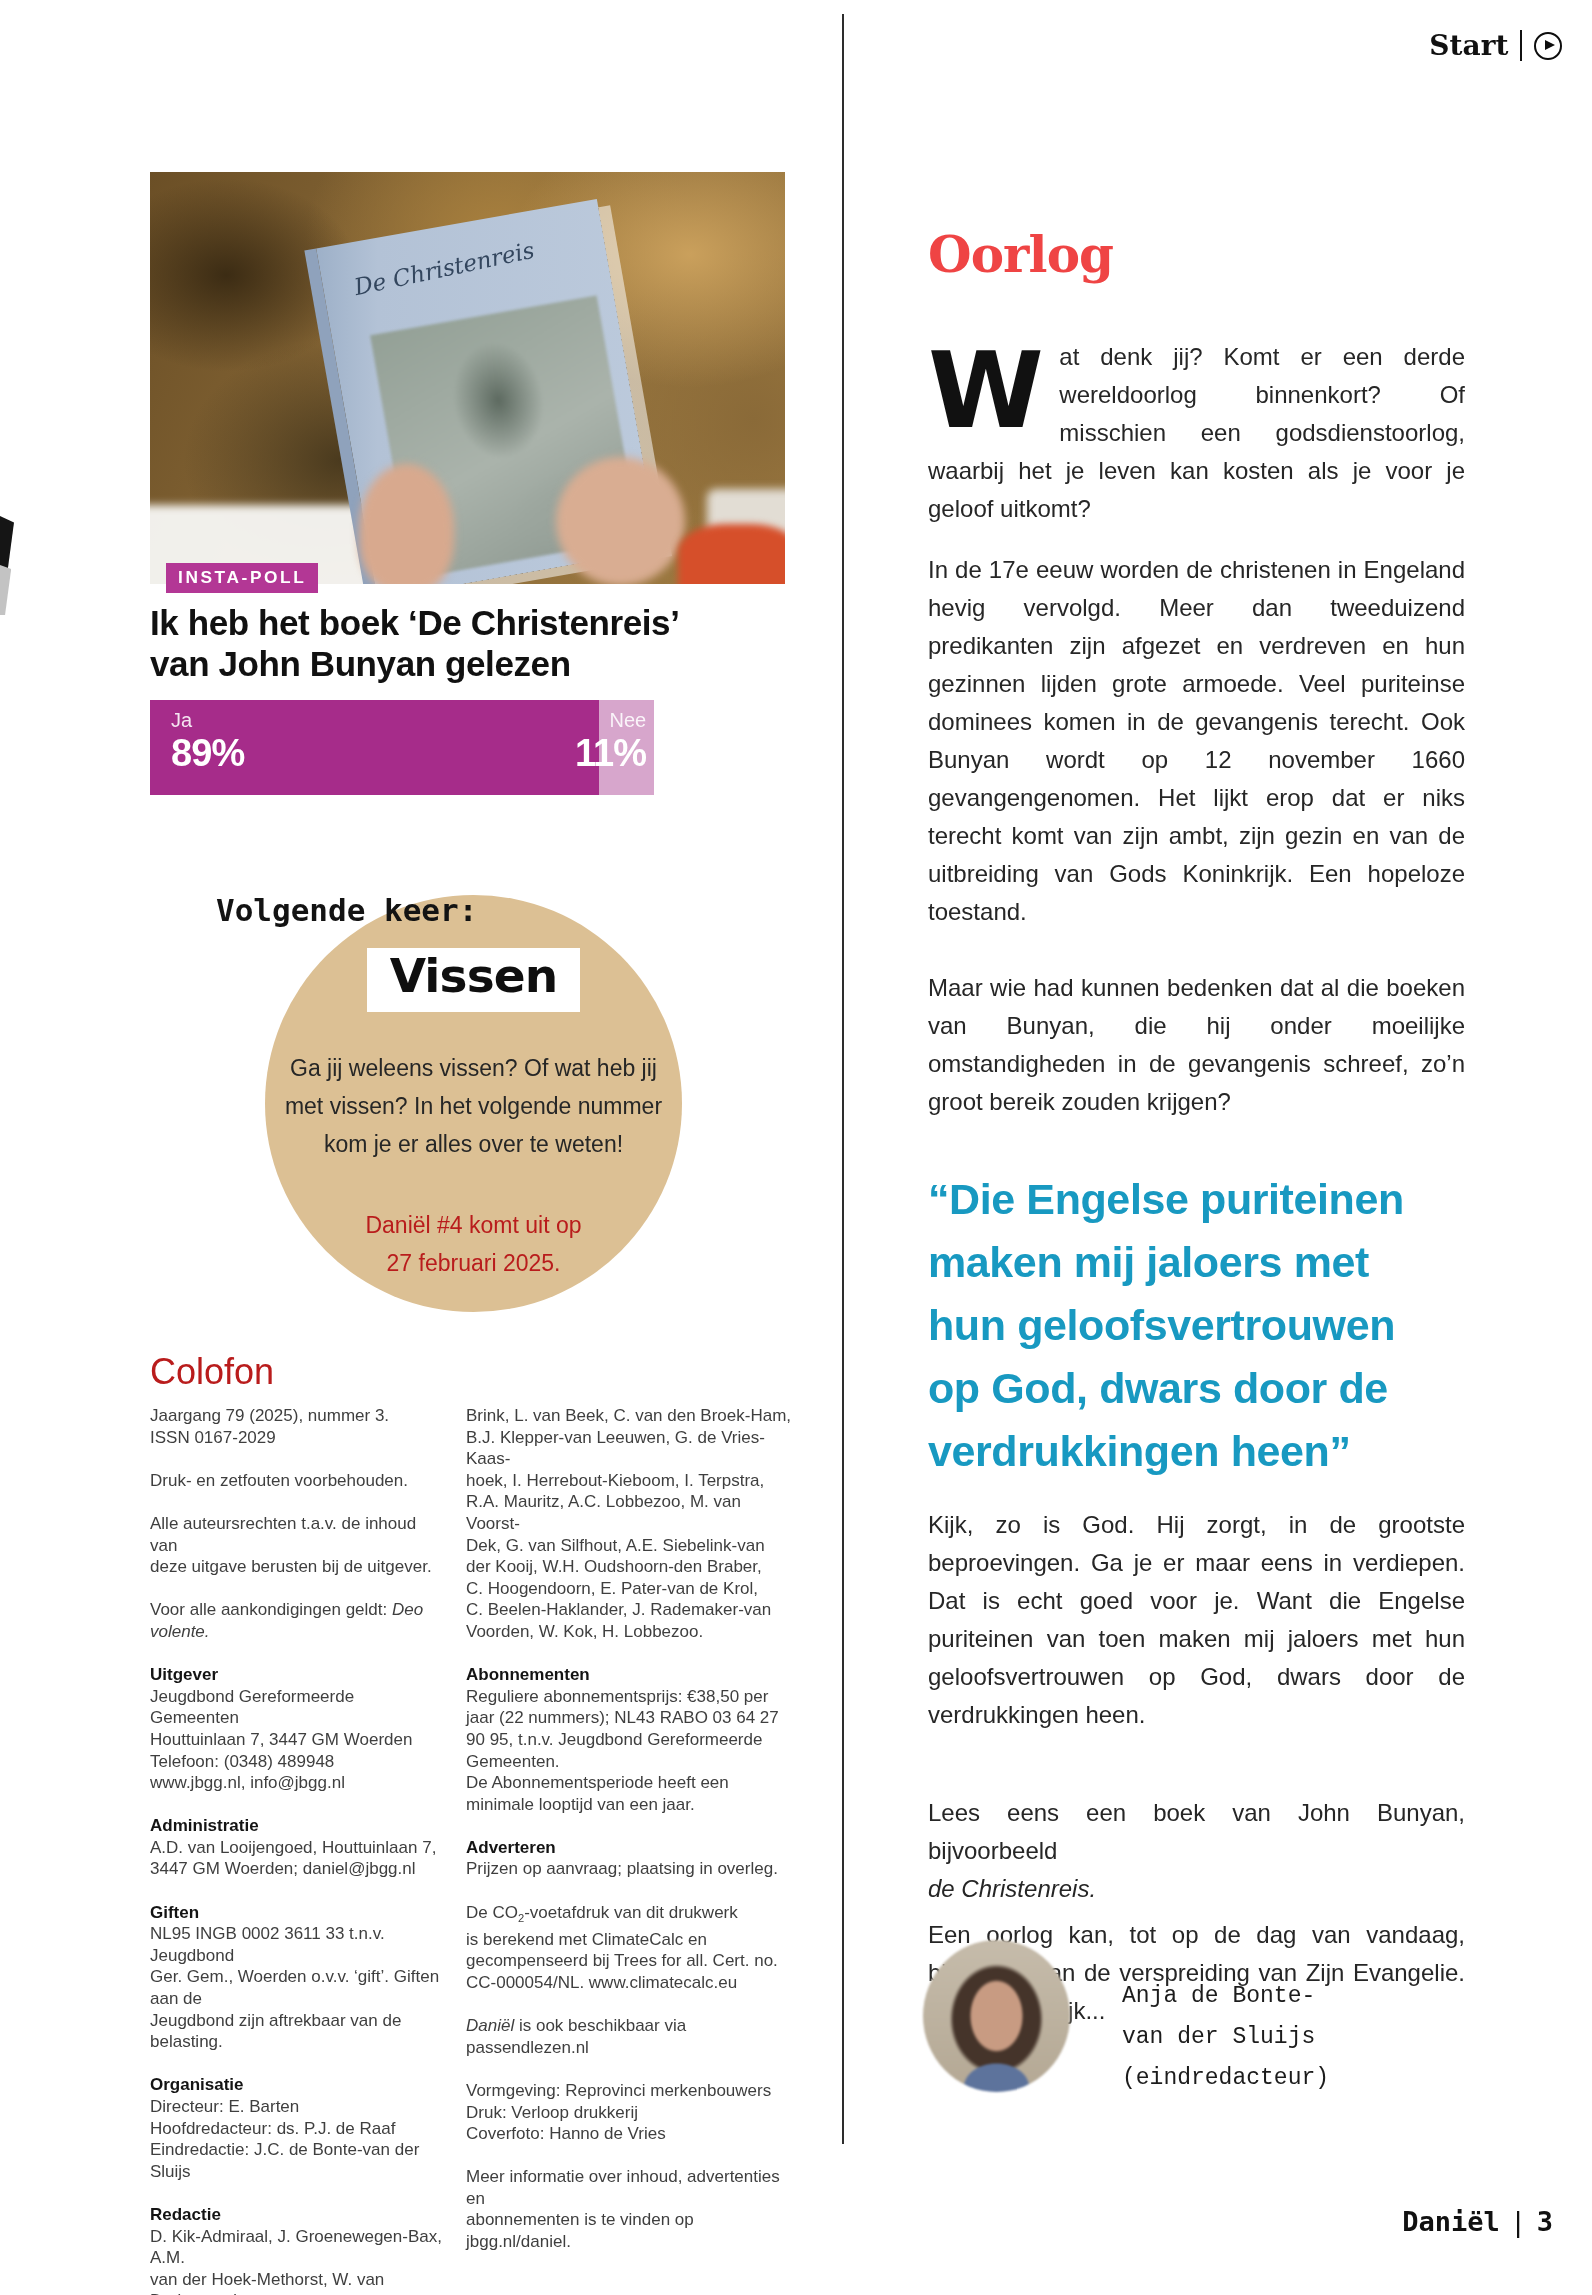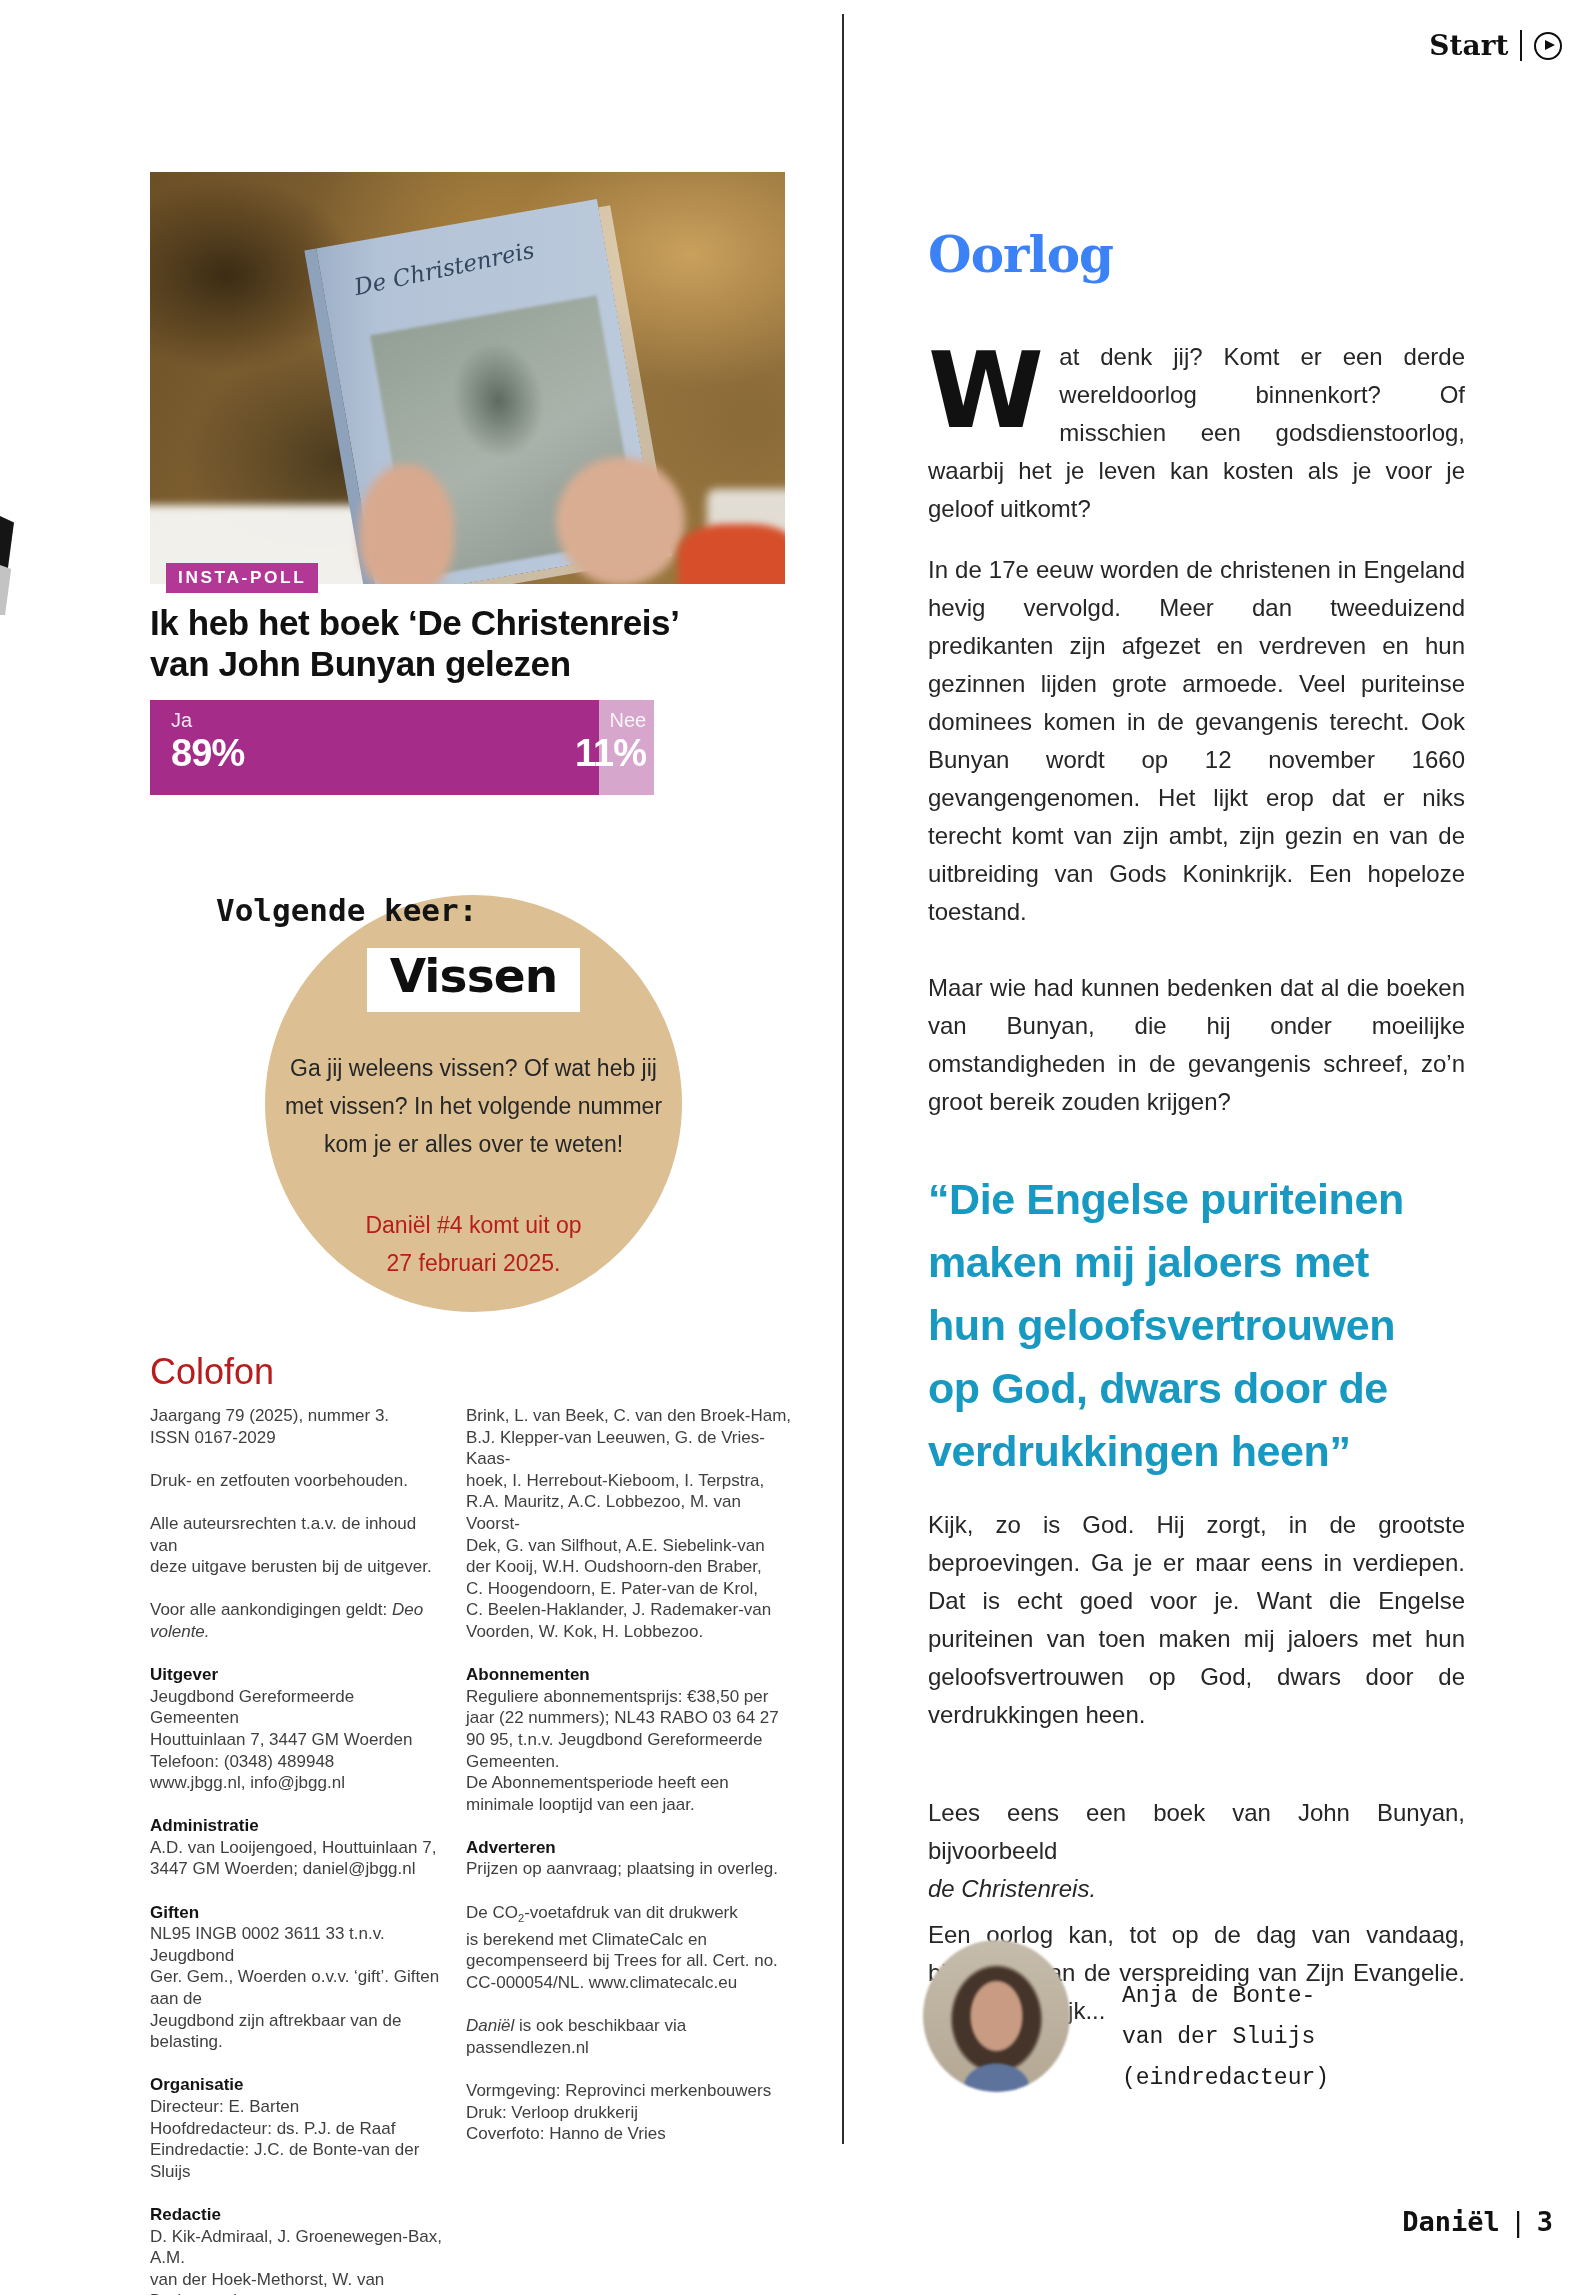--- a/index.html
+++ b/index.html
@@ -83,21 +83,21 @@
   .ccol1{left:150px;width:293px;}
   .ccol2{left:466px;width:328px;}
   .cb{margin:0 0 21.6px 0;}
   .cb h3{margin:0;font-size:17px;line-height:21.6px;color:#141414;font-weight:bold;}
   .cb .it{font-style:italic;}
   sub.co2{font-size:11.2px;vertical-align:-3.5px;}
 
   
   .article{position:absolute;left:928px;top:226px;width:537px;}
   .article-title{margin:0 0 55px 0;font-family:"DejaVu Serif",serif;font-weight:bold;
-                 font-size:50px;line-height:57px;color:#3b82f6;letter-spacing:-0.9px;}
+                 font-size:50px;line-height:57px;color:#ef4444;letter-spacing:-0.9px;}
   .article p{margin:0 0 23px 0;font-size:24px;line-height:38px;text-align:justify;color:#262626;}
   .article p.last{margin-bottom:0;}
   .dropcap{float:left;font-family:"DejaVu Sans",sans-serif;font-weight:bold;
            font-size:105px;line-height:0.95;padding:3.5px 15.5px 0 0;color:#111;}
   .p2{margin-bottom:38px !important;}
   .p3{margin-bottom:47px !important;}
   .quote{margin:0 0 23px 0;font-weight:bold;font-size:43px;line-height:63px;
          color:#1899c1;letter-spacing:-0.4px;}
   .p4{margin-bottom:60px !important;}
   .p5{margin-bottom:7.8px !important;text-align:right;}
@@ -209,20 +209,21 @@
     <div class="cb">
       <h3>Adverteren</h3>
       <div>Prijzen op aanvraag; plaatsing in overleg.</div>
     </div>
     <div class="cb">
       <div><span>De CO</span><sub class="co2">2</sub><span>-voetafdruk van dit drukwerk</span></div>
       <div>is berekend met ClimateCalc en<br>gecompenseerd bij Trees for all. Cert. no.<br>CC-000054/NL. www.climatecalc.eu</div>
     </div>
     <div class="cb"><span class="it">Daniël</span><span> is ook beschikbaar via passendlezen.nl</span></div>
     <div class="cb">Vormgeving: Reprovinci merkenbouwers<br>Druk: Verloop drukkerij<br>Coverfoto: Hanno de Vries</div>
+    <div class="cb">Meer informatie over inhoud, advertenties en<br>abonnementen is te vinden op jbgg.nl/daniel.</div>
   </div>
 
   <div class="article">
     <h1 class="article-title">Oorlog</h1>
     <p class="p1"><span class="dropcap">W</span><span>at denk jij? Komt er een derde wereldoorlog binnenkort? Of misschien een godsdienstoorlog, waarbij het je leven kan kosten als je voor je geloof uitkomt?</span></p>
     <p class="p2">In de 17e eeuw worden de christenen in Engeland hevig vervolgd. Meer dan tweeduizend predikanten zijn afgezet en verdreven en hun gezinnen lijden grote armoede. Veel puriteinse dominees komen in de gevangenis terecht. Ook Bunyan wordt op 12 november 1660 gevangengenomen. Het lijkt erop dat er niks terecht komt van zijn ambt, zijn gezin en van de uitbreiding van Gods Koninkrijk. Een hopeloze toestand.</p>
     <p class="p3">Maar wie had kunnen bedenken dat al die boeken van Bunyan, die hij onder moeilijke omstandigheden in de gevangenis schreef, zo’n groot bereik zouden krijgen?</p>
     <div class="quote">“Die Engelse puriteinen<br>maken mij jaloers met<br>hun geloofsvertrouwen<br>op God, dwars door de<br>verdrukkingen heen”</div>
     <p class="p4">Kijk, zo is God. Hij zorgt, in de grootste beproevingen. Ga je er maar eens in verdiepen. Dat is echt goed voor je. Want die Engelse puriteinen van toen maken mij jaloers met hun geloofsvertrouwen op God, dwars door de verdrukkingen heen.</p>
     <p class="p5"><span>Lees eens een boek van John Bunyan, bijvoorbeeld</span><br><em>de Christenreis.</em></p>

